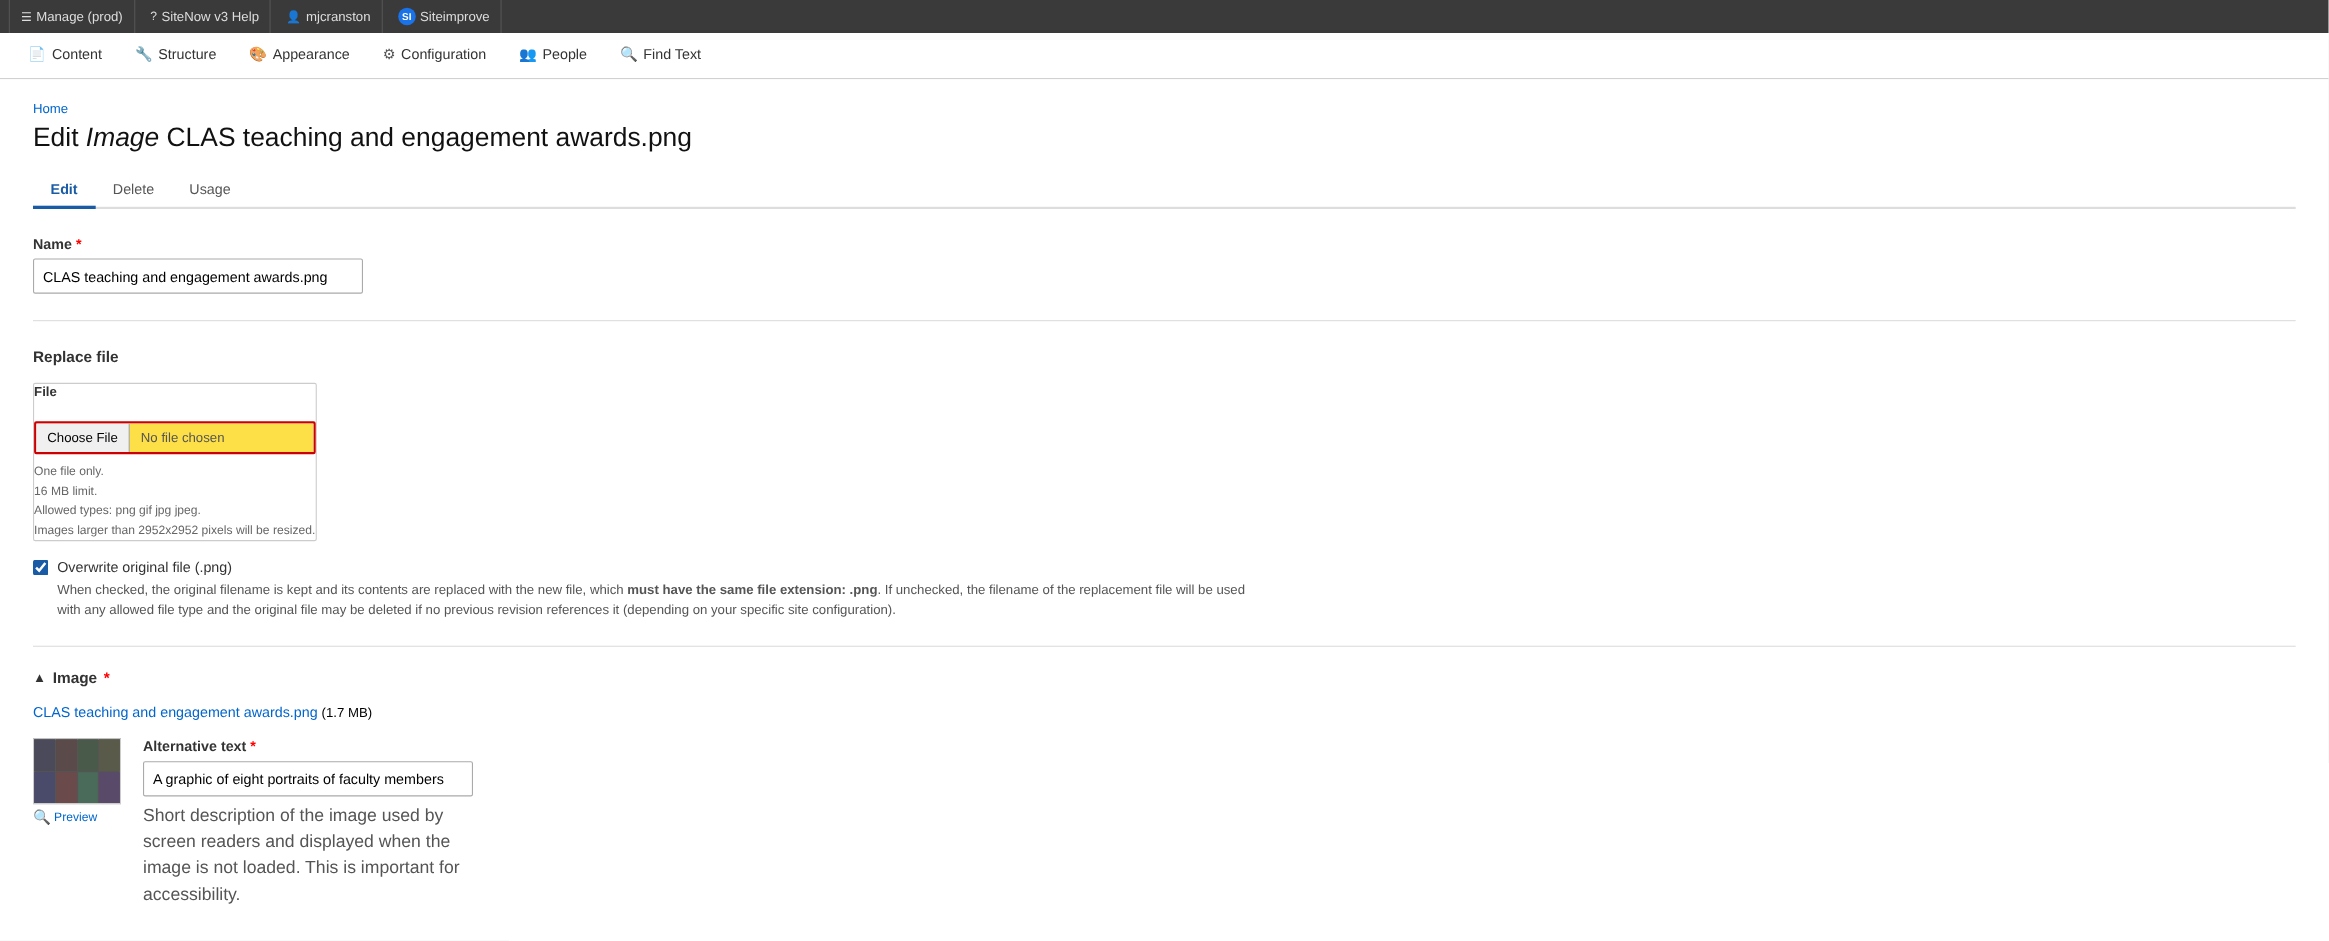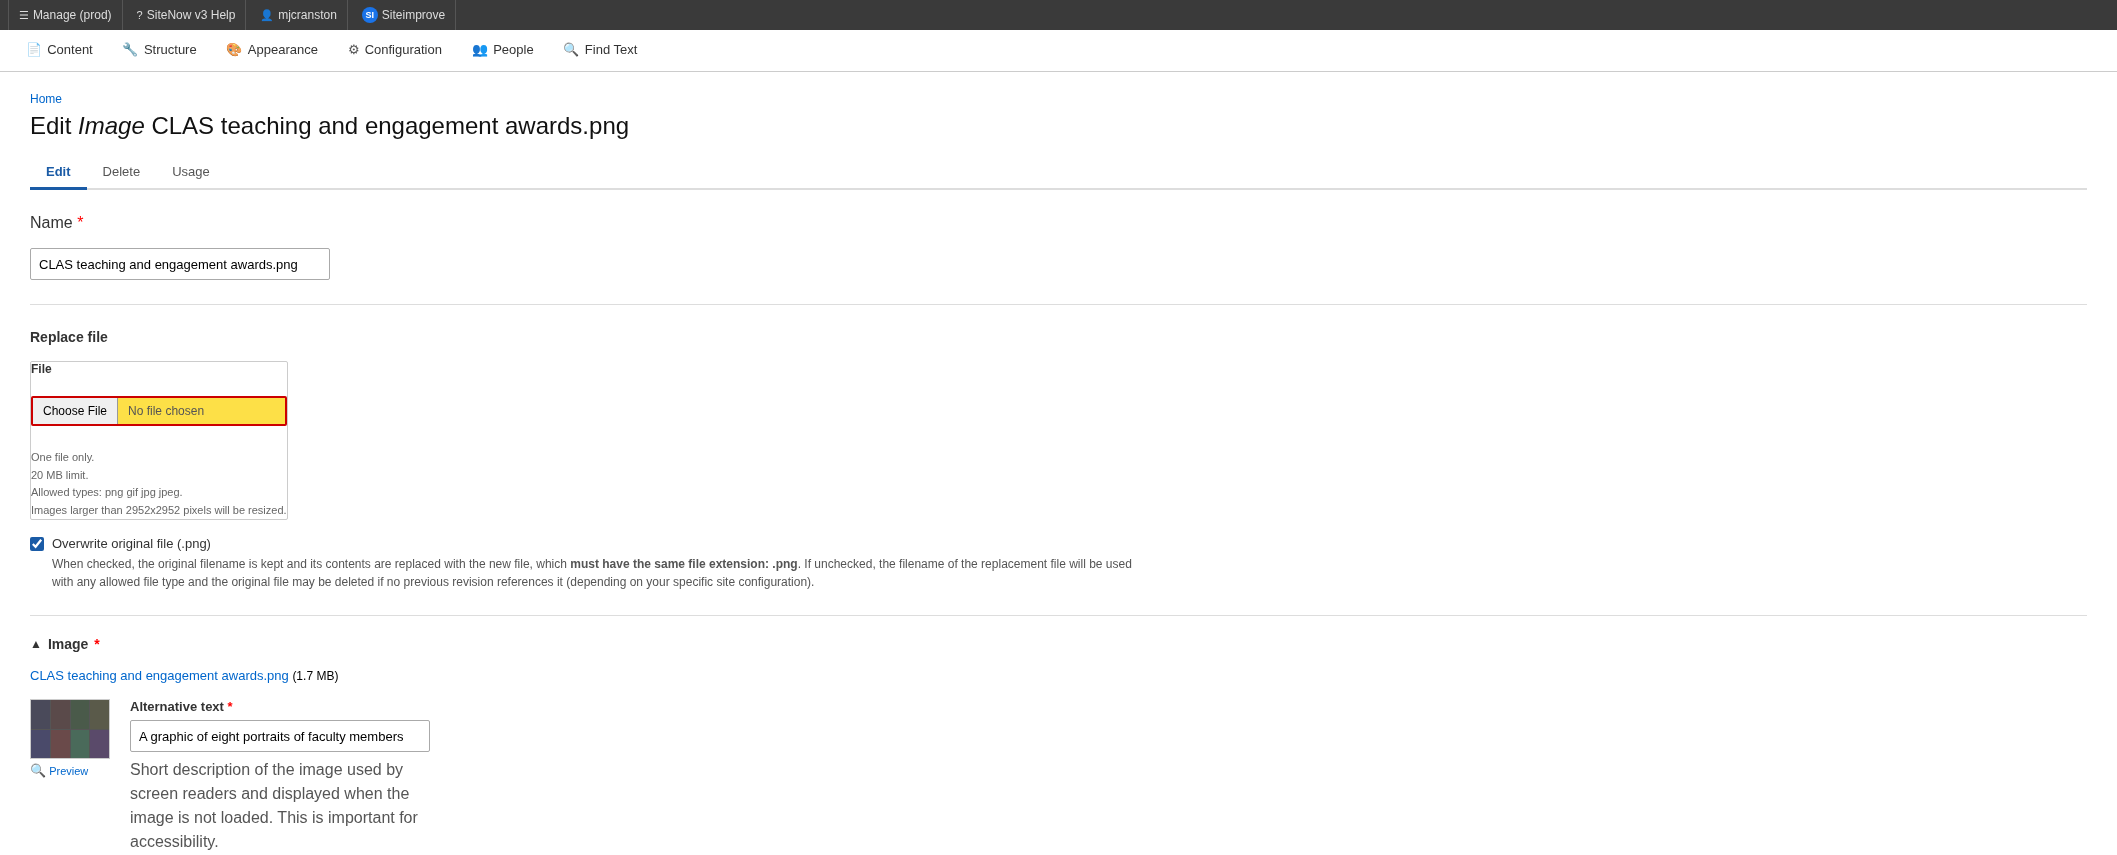--- a/index.html
+++ b/index.html
@@ -91,23 +91,23 @@
       margin-bottom: -2px;
     }
     .tab.active {
       color: #1a5ba6;
       border-bottom: 3px solid #1a5ba6;
       font-weight: bold;
     }
 
     
     .field-label {
-      font-size: 16px;
-      font-weight: normal;
-      margin-bottom: 16px;
+      font-size: 13px;
+      font-weight: bold;
+      margin-bottom: 6px;
       color: #333;
     }
     .required-star { color: red; }
 
     .name-input {
       width: 300px;
       height: 32px;
       border: 1px solid #aaa;
       padding: 4px 8px;
       font-size: 13px;
@@ -158,21 +158,21 @@
       white-space: nowrap;
     }
     .file-chosen-text {
       padding: 6px 10px;
       font-size: 12px;
       color: #555;
       background: #fde047;
       flex: 1;
     }
     .file-hints {
-      margin-top: 23px;
+      margin-top: 8px;
       font-size: 11px;
       color: #666;
       line-height: 1.6;
     }
 
     
     .overwrite-row {
       display: flex;
       align-items: flex-start;
       gap: 8px;
@@ -370,21 +370,21 @@
     <div class="section-heading">Replace file</div>
 
     <div class="file-section">
       <div class="file-label">File</div>
       <div class="file-input-row">
         <button class="choose-file-btn">Choose File</button>
         <span class="file-chosen-text">No file chosen</span>
       </div>
       <div class="file-hints">
         <div>One file only.</div>
-        <div>20 MB limit.</div>
+        <div>16 MB limit.</div>
         <div>Allowed types: png gif jpg jpeg.</div>
         <div>Images larger than 2952x2952 pixels will be resized.</div>
       </div>
     </div>
 
     
     <div class="overwrite-row">
       <input type="checkbox" class="overwrite-checkbox" checked="" style="">
       <label class="overwrite-label">Overwrite original file (.png)</label>
     </div>

